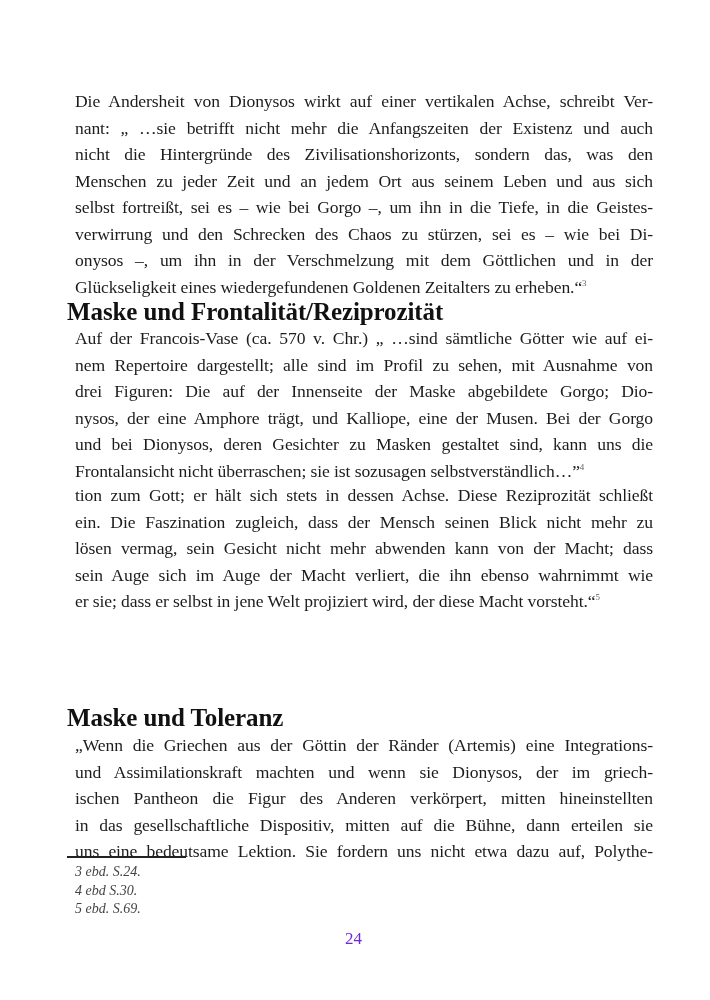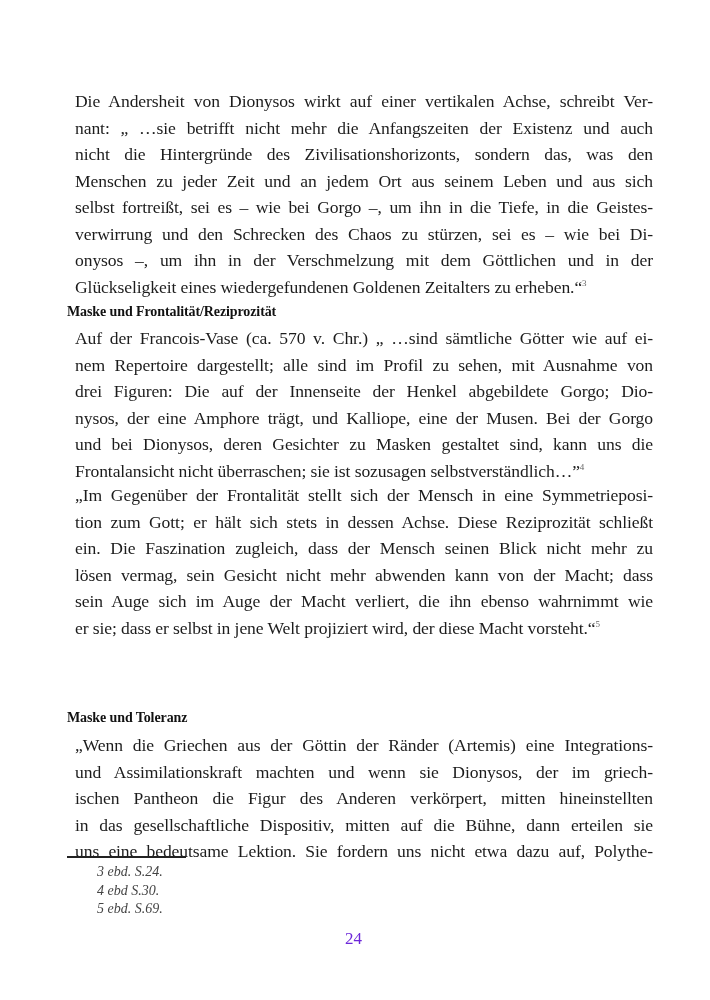--- a/index.html
+++ b/index.html
@@ -8,26 +8,26 @@
     font-family: "Liberation Serif", "DejaVu Serif", serif; color: #1c1c1c;
   }
   .page { position: absolute; left: 0; top: 0; width: 710px; height: 1000px; padding-left: 14px; }
   .block { position: absolute; left: 75px; width: 578px; }
   .line {
     display: block; white-space: nowrap; font-size: 17.6px; height: 26.5px; line-height: 26.5px;
     text-align: justify; text-align-last: justify; letter-spacing: -0.1px;
   }
   .line.last { text-align-last: left; }
   .heading {
-    position: absolute; left: 67px; font-weight: bold; font-size: 14px; line-height: 24px;
+    position: absolute; left: 67px; font-weight: bold; font-size: 25px; line-height: 24px;
     color: #111; letter-spacing: -0.1px;
   }
   sup.fn { font-size: 9px; vertical-align: 7px; line-height: 0; color: #666; }
   .rule { position: absolute; left: 67px; top: 856px; width: 119px; height: 2px; background: #222; }
-  .footnotes { position: absolute; left: 97px; top: 863px; }
+  .footnotes { position: absolute; left: 75px; top: 863px; }
   .footnote { font-style: italic; font-size: 14px; line-height: 18.5px; color: #444; white-space: nowrap; }
   .page-number { position: absolute; left: 345px; top: 929px; font-size: 17px; color: #6d28d9; }
 </style>
 </head>
 <body>
 
 <div class="page">
 
   <div class="block" style="top:88px;">
     <span class="line">Die Andersheit von Dionysos wirkt auf einer vertikalen Achse, schreibt Ver-</span>
@@ -38,28 +38,27 @@
     <span class="line">verwirrung und den Schrecken des Chaos zu stürzen, sei es – wie bei Di-</span>
     <span class="line">onysos –, um ihn in der Verschmelzung mit dem Göttlichen und in der</span>
     <span class="line last"><span>Glückseligkeit eines wiedergefundenen Goldenen Zeitalters zu erheben.“</span><sup class="fn">3</sup></span>
   </div>
 
   <div class="heading" style="top:300px;">Maske und Frontalität/Reziprozität</div>
 
   <div class="block" style="top:325px;">
     <span class="line">Auf der Francois-Vase (ca. 570 v. Chr.) „ …sind sämtliche Götter wie auf ei-</span>
     <span class="line">nem Repertoire dargestellt; alle sind im Profil zu sehen, mit Ausnahme von</span>
-    <span class="line">drei Figuren: Die auf der Innenseite der Henkel abgebildete Gorgo; Dio-</span>
+    <span class="line">drei Figuren: Die auf der Innenseite der Maske abgebildete Gorgo; Dio-</span>
     <span class="line">nysos, der eine Amphore trägt, und Kalliope, eine der Musen. Bei der Gorgo</span>
     <span class="line">und bei Dionysos, deren Gesichter zu Masken gestaltet sind, kann uns die</span>
     <span class="line last"><span>Frontalansicht nicht überraschen; sie ist sozusagen selbstverständlich…”</span><sup class="fn">4</sup></span>
   </div>
 
   <div class="block" style="top:482px;">
-    <span class="line">„Im Gegenüber der Frontalität stellt sich der Mensch in eine Symmetrieposi-</span>
     <span class="line">tion zum Gott; er hält sich stets in dessen Achse. Diese Reziprozität schließt</span>
     <span class="line">ein. Die Faszination zugleich, dass der Mensch seinen Blick nicht mehr zu</span>
     <span class="line">lösen vermag, sein Gesicht nicht mehr abwenden kann von der Macht; dass</span>
     <span class="line">sein Auge sich im Auge der Macht verliert, die ihn ebenso wahrnimmt wie</span>
     <span class="line last"><span>er sie; dass er selbst in jene Welt projiziert wird, der diese Macht vorsteht.“</span><sup class="fn">5</sup></span>
   </div>
 
   <div class="heading" style="top:706px;">Maske und Toleranz</div>
 
   <div class="block" style="top:732px;">

